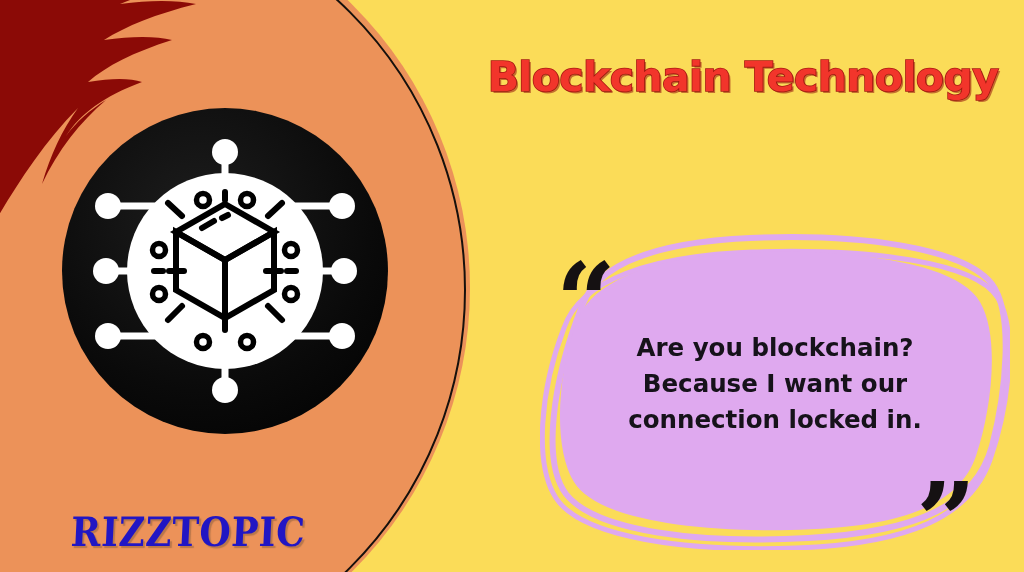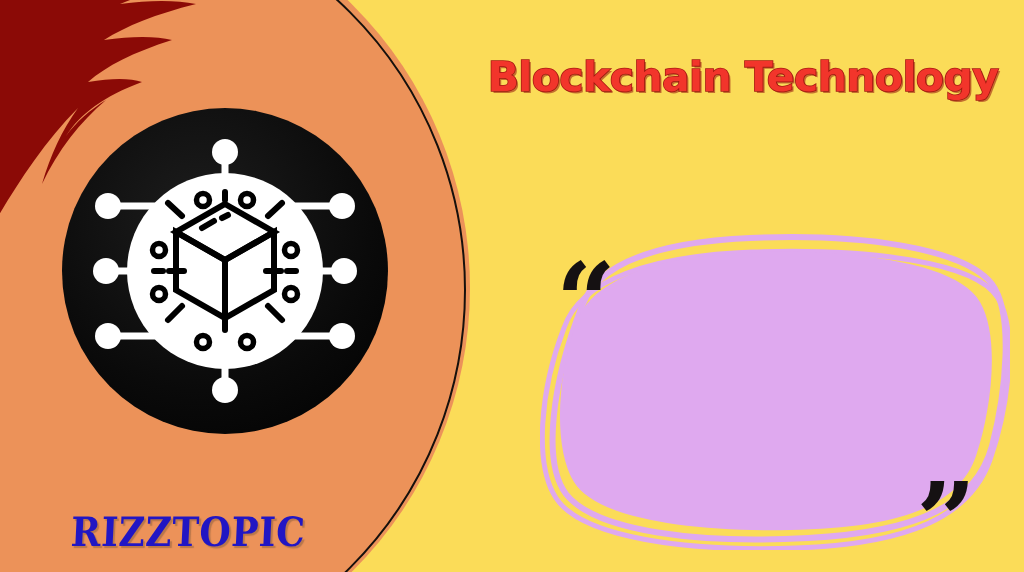--- a/index.html
+++ b/index.html
@@ -268,19 +268,24 @@
                C52,44 126,22 222,20
                C330,18 420,34 440,70
                C460,104 452,176 436,224
                C418,276 356,296 250,298
                C148,300 56,286 34,250
                C14,218 16,148 36,92 Z" fill="#DFA9EF"></path>
     </svg>
 
     <span class="qmark qmark-open">“</span>
 
+    <div class="quote-text">
+      <span class="qline">Are you blockchain?</span>
+      <span class="qline">Because I want our</span>
+      <span class="qline">connection locked in.</span>
+    </div>
 
     <span class="qmark qmark-close">”</span>
   </div>
 
   <div class="brand">RIZZTOPIC</div>
 
 </div>
 
 </body></html>

